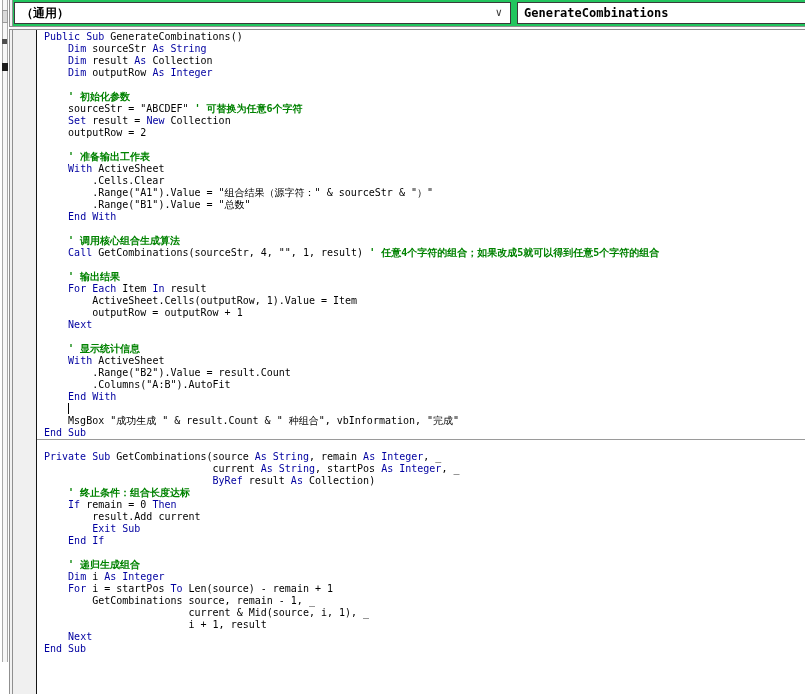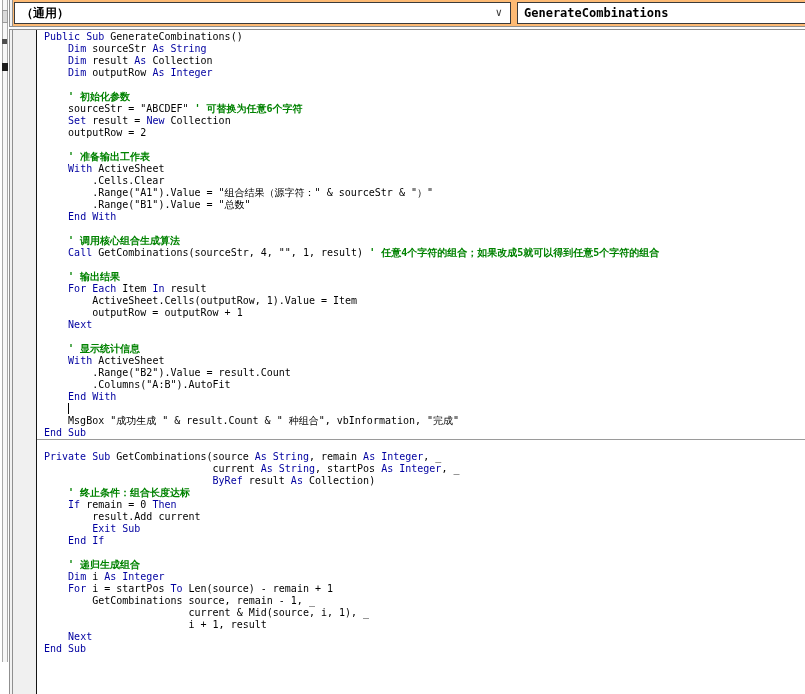--- a/index.html
+++ b/index.html
@@ -13,21 +13,21 @@
                 border-left:1px solid #a8a8a8; border-right:1px solid #a8a8a8; background:#f7f7f7; }
   .frag1 { position:absolute; left:2px; top:10px; width:6px; height:13px; background:#d9d9d9; border:1px solid #9a9a9a; }
   .frag2 { position:absolute; left:2px; top:39px; width:5px; height:5px; background:#4d4d4d; }
   .frag3 { position:absolute; left:2px; top:63px; width:6px; height:8px; background:#1c1c1c; }
 
   
   .splitter { position:absolute; left:9px; top:0; width:4px; height:694px; background:#f2f2f2;
               border-left:1px solid #8f8f8f; border-right:1px solid #8f8f8f; }
 
   
-  .header { position:absolute; left:13px; top:0; width:792px; height:26px; background:#fdba74; }
+  .header { position:absolute; left:13px; top:0; width:792px; height:26px; background:#22c55e; }
   .combo { position:absolute; top:2px; height:22px; border:1px solid #3a3a3a; background:#fff;
            display:flex; align-items:center; font-weight:bold; font-size:12px; padding:0 6px;
            color:#000; overflow:hidden; white-space:nowrap; }
   .combo-object { left:1px; width:497px; }
   .combo-proc { left:504px; width:320px; }
   .chevron { position:absolute; right:8px; top:3px; font-size:11px; color:#3a3a3a; font-weight:normal; }
 
   .header-sep { position:absolute; left:9px; top:26px; width:796px; height:4px;
                 border-top:1px solid #8f8f8f; border-bottom:1px solid #8f8f8f; background:#fbfbfb; }
 

